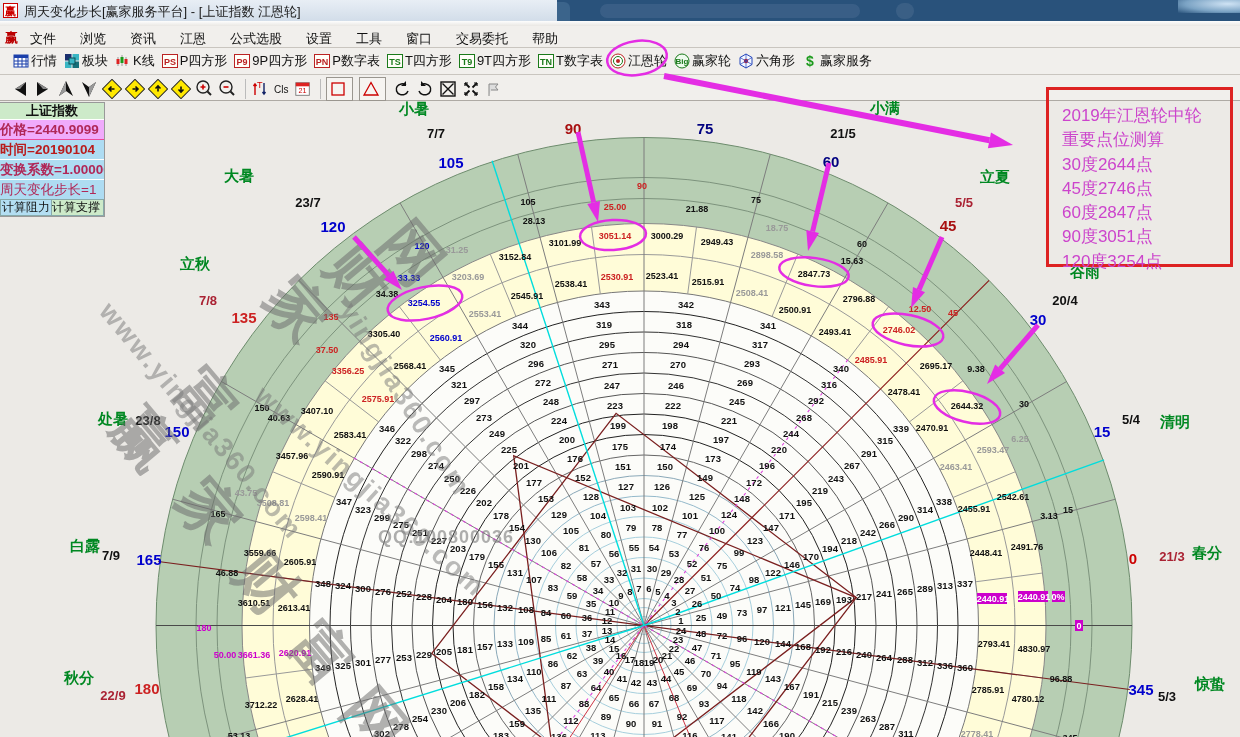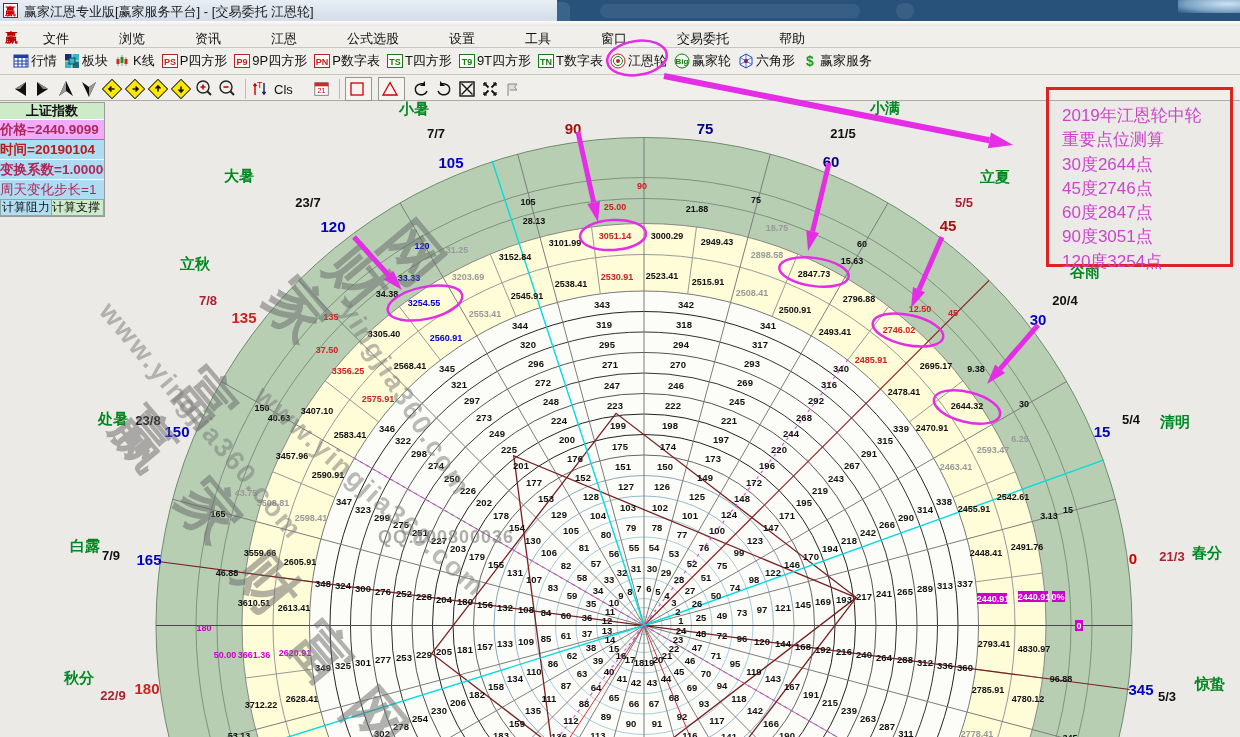--- a/index.html
+++ b/index.html
@@ -1,32 +1,32 @@
 <!DOCTYPE html>
 <html><head><meta charset="utf-8"><style>
 *{margin:0;padding:0;box-sizing:border-box}
 body{width:1240px;height:737px;overflow:hidden;background:#eceae6;font-family:"Liberation Sans",sans-serif;position:relative}
 .n{font-size:9.5px;fill:#111;text-anchor:middle;font-weight:bold}
 .p{font-size:9px;text-anchor:middle;font-weight:bold}
 .b{font-size:15px;font-weight:bold;text-anchor:middle}
 .d{font-size:13px;font-weight:bold;text-anchor:middle}
 .t{font-size:15px;font-weight:bold;text-anchor:middle}
-.mi{display:inline-block;margin:0 25px;font-size:13px;color:#111}
+.mi{display:inline-block;margin:0 12px;font-size:13px;color:#111}
 .tbt{font-size:13px;color:#111;margin-right:7px}
 .ic{display:inline-block;vertical-align:middle;margin-right:2px}
 </style></head><body>
 
 <div style="position:absolute;left:0;top:0;width:1240px;height:26px;background:#29527b"></div>
 <div style="position:absolute;left:420px;top:2px;width:150px;height:20px;background:#4a7299;border-radius:6px 6px 0 0;opacity:.55"></div>
 <div style="position:absolute;left:600px;top:4px;width:260px;height:14px;background:#44688d;border-radius:7px;opacity:.6"></div>
 <div style="position:absolute;left:896px;top:3px;width:18px;height:16px;background:#41658a;border-radius:9px;opacity:.7"></div>
 <div style="position:absolute;left:1178px;top:0;width:62px;height:13px;background:radial-gradient(ellipse at 80% 30%,#cfe3f4,#7ba3c4 60%,#29527b)"></div>
 <div style="position:absolute;left:0;top:0;width:557px;height:21px;background:linear-gradient(180deg,#e8eef5,#d2dde9)"></div>
 <div style="position:absolute;left:3px;top:3px;width:15px;height:15px;background:#fff;border:1px solid #c00;color:#c00;font-size:11px;font-weight:bold;text-align:center;line-height:14px">赢</div>
-<div style="position:absolute;left:24px;top:3px;font-size:13px;color:#1a1a1a">赢家江恩专业版[赢家服务平台] - [交易委托 江恩轮]</div>
+<div style="position:absolute;left:24px;top:3px;font-size:13px;color:#1a1a1a">周天变化步长[赢家服务平台] - [上证指数 江恩轮]</div>
 <div style="position:absolute;left:0;top:21px;width:1240px;height:5px;background:linear-gradient(180deg,#fdfdfd,#e9e7e3)"></div>
 
 <div style="position:absolute;left:0;top:26px;width:1240px;height:22px;background:#f1efec;border-bottom:1px solid #c9c5bf">
 <span style="display:inline-block;margin-left:5px;color:#b00;font-weight:bold;font-size:13px;vertical-align:top;margin-top:3px">赢</span><span style="display:inline-block;vertical-align:top;margin-top:3px"><span class="mi">文件</span><span class="mi">浏览</span><span class="mi">资讯</span><span class="mi">江恩</span><span class="mi">公式选股</span><span class="mi">设置</span><span class="mi">工具</span><span class="mi">窗口</span><span class="mi">交易委托</span><span class="mi">帮助</span></span>
 </div>
 <div style="position:absolute;left:0;top:48px;width:1240px;height:27px;background:#f1efec;border-bottom:1px solid #c9c5bf;padding:3px 0 0 13px;white-space:nowrap"><svg class="ic" width="16" height="16" viewBox="0 0 16 16">
       <rect x="1" y="2" width="14" height="12" fill="#fff" stroke="#1b3faa"></rect>
       <rect x="1" y="2" width="14" height="3" fill="#1b3faa"></rect>
       <path d="M1 8h14M1 11h14M5 5v9M9 5v9M13 5v9" stroke="#1b3faa" stroke-width="1" fill="none"></path>
     </svg><span class="tbt">行情</span><svg class="ic" width="16" height="16" viewBox="0 0 16 16">
@@ -101,21 +101,21 @@
       <path d="M13.5 12.5 17 16" stroke="#222" stroke-width="2"></path>
       <path d="M9 5.5v5M6.5 8h5" stroke="#c00" stroke-width="1.6"></path>
     </svg><svg class="ic" width="20" height="20" viewBox="0 0 20 20" style="margin-right:3px">
       <circle cx="9" cy="8" r="6" fill="none" stroke="#222" stroke-width="1.4"></circle>
       <path d="M13.5 12.5 17 16" stroke="#222" stroke-width="2"></path>
       <path d="M6.5 8h5" stroke="#c00" stroke-width="1.6"></path>
     </svg><span style="display:inline-block;width:1px;height:20px;background:#bbb;margin:0 5px;vertical-align:middle"></span><svg class="ic" width="20" height="20" viewBox="0 0 20 20" style="margin-right:3px">
       <path d="M4 16V5M2.5 7 4 5l1.5 2" stroke="#c00" stroke-width="1.4" fill="none"></path>
       <text x="6" y="9" font-size="9" fill="#c00" font-family="Liberation Sans">T</text>
       <path d="M13 4v11M11.5 13 13 15l1.5-2" stroke="#126" stroke-width="1.4" fill="none"></path>
-    </svg><span style="font-size:13px;color:#111;margin-right:20px;vertical-align:middle">Cls</span><svg class="ic" width="18" height="20" viewBox="0 0 20 20" style="margin-right:3px">
+    </svg><span style="font-size:10px;color:#111;margin-right:6px;vertical-align:middle">Cls</span><svg class="ic" width="18" height="20" viewBox="0 0 20 20" style="margin-right:3px">
       <rect x="2" y="3" width="15" height="14" fill="#fff" stroke="#777"></rect>
       <rect x="2" y="3" width="15" height="4" fill="#d22"></rect>
       <text x="9.5" y="14.5" font-size="8" fill="#c00" text-anchor="middle" font-family="Liberation Sans">21</text>
     </svg><span style="display:inline-block;width:1px;height:20px;background:#bbb;margin:0 5px;vertical-align:middle"></span><span style="display:inline-block;border:1px solid #9a968f;background:#f6f4f1;padding:1px;margin-right:6px;vertical-align:middle"><svg class="ic" width="20" height="20" viewBox="0 0 20 20" style="margin-right:3px">
         <rect x="4" y="4" width="12" height="12" fill="none" stroke="#c00" stroke-width="1.3"></rect>
       </svg></span><span style="display:inline-block;border:1px solid #9a968f;background:#f6f4f1;padding:1px;margin-right:6px;vertical-align:middle"><svg class="ic" width="20" height="20" viewBox="0 0 20 20" style="margin-right:3px">
         <path d="M10 3.5 17 16H3z" fill="none" stroke="#c00" stroke-width="1.3"></path>
       </svg></span><svg class="ic" width="20" height="20" viewBox="0 0 20 20" style="margin-right:3px">
       <path d="M14 6a6 5.5 0 1 0 2 6" fill="none" stroke="#111" stroke-width="1.5"></path>
       <path d="M14 2v5h-5z" fill="#111"></path>

